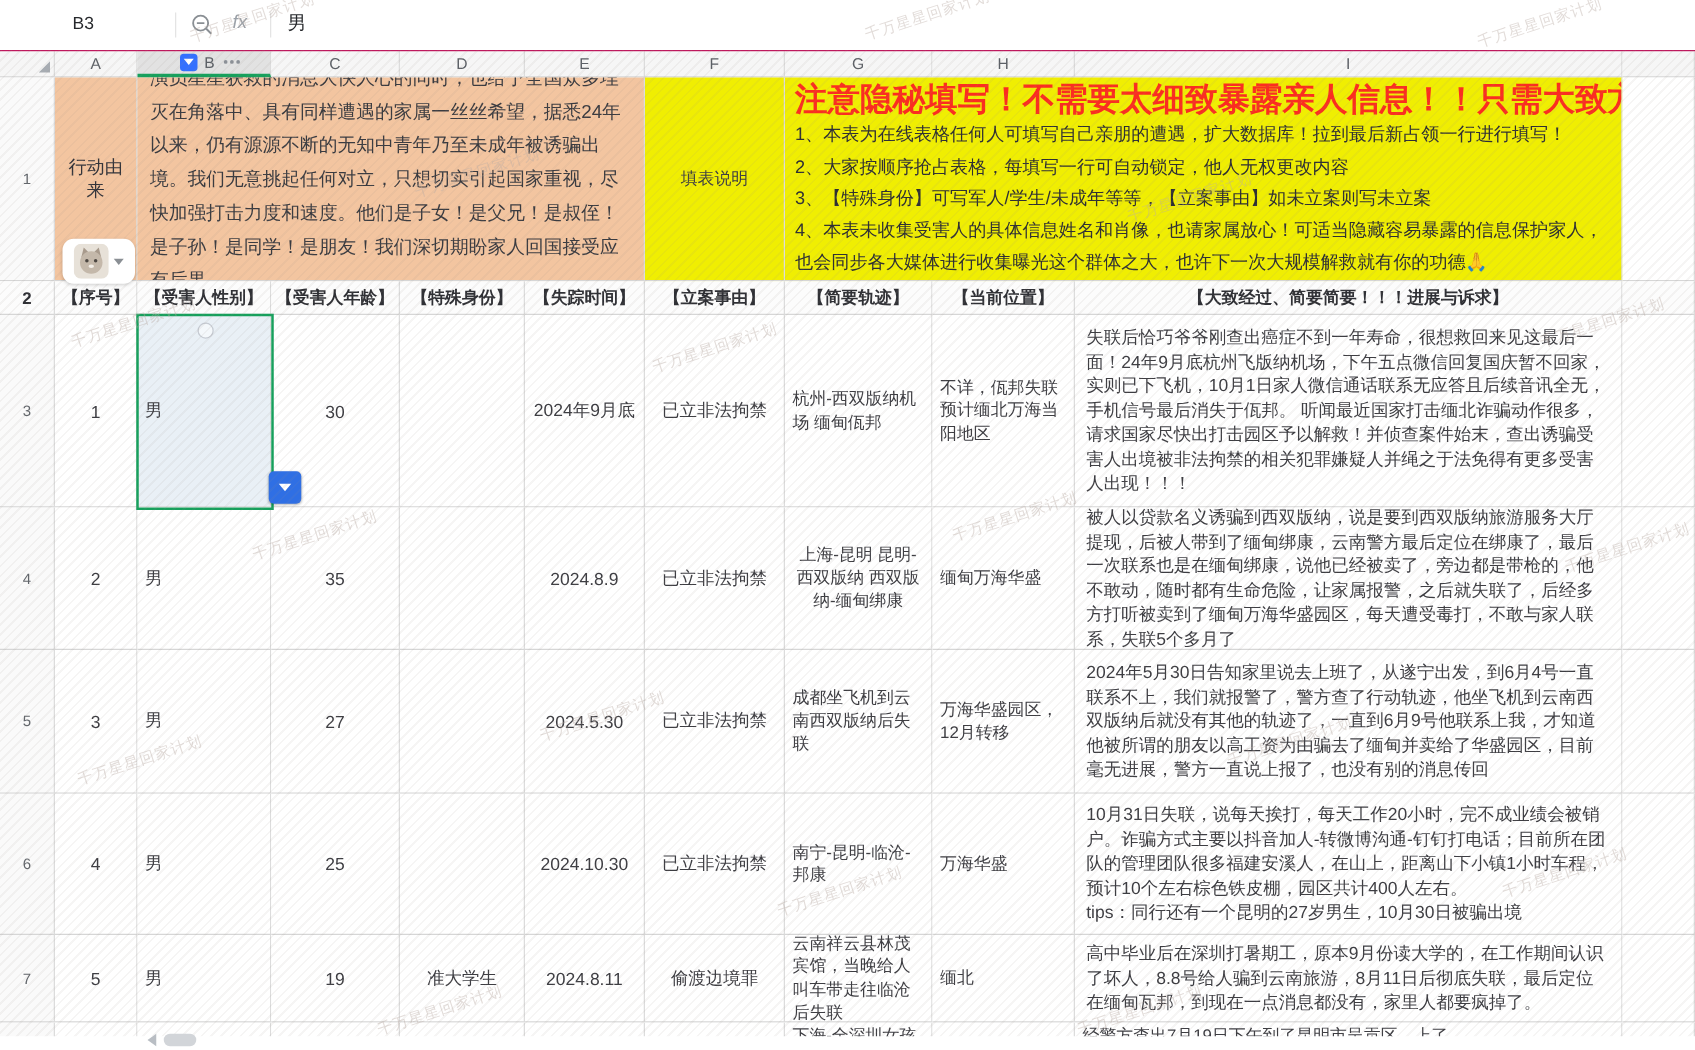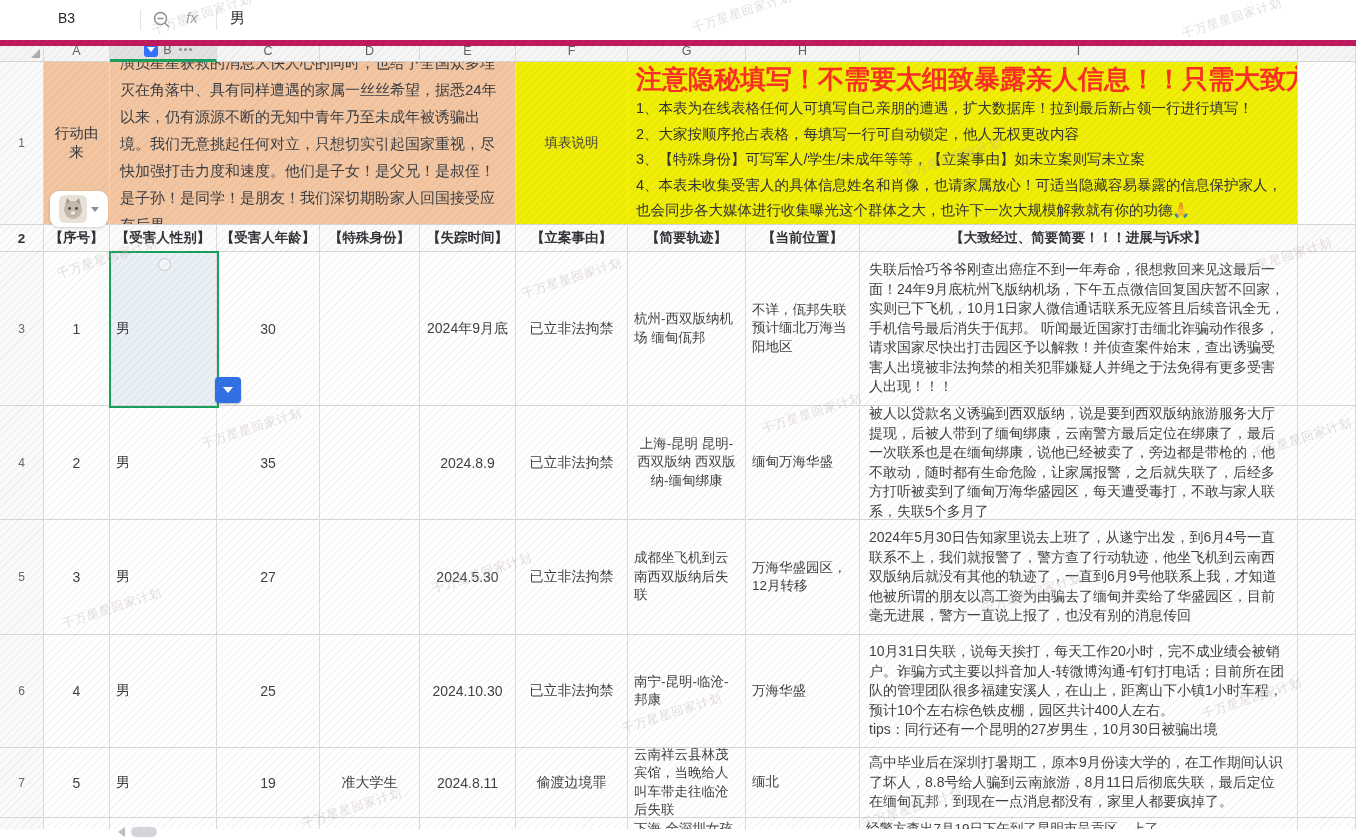--- a/index.html
+++ b/index.html
@@ -1,21 +1,21 @@
 <!DOCTYPE html>
 <html><head>
 <meta charset="utf-8">
 <style>
   html,body{margin:0;padding:0;background:#fff;}
   #app{position:relative;width:1356px;height:840px;overflow:hidden;background:#fff;
        font-family:"Liberation Sans","DejaVu Sans",sans-serif;color:#3d3d42;}
 
   
   .toolbar{position:absolute;left:0;top:0;width:1356px;height:40px;background:#fff;
-           border-bottom:6px solid #be185d;z-index:2;}
+           border-bottom:1px solid #be185d;z-index:2;}
   .namebox{position:absolute;left:58px;top:10px;font-size:14px;color:#26282c;}
   .tsep{position:absolute;top:10px;width:1px;height:20px;background:#e4e4e4;}
   .fx{position:absolute;left:186px;top:9px;font-size:15px;font-style:italic;color:#9ba1a8;}
   .cellvalue{position:absolute;left:230px;top:9px;font-size:15px;color:#26282c;}
   .zoomicon{position:absolute;left:152px;top:10px;width:20px;height:20px;}
 
   
   .row{position:absolute;left:0;width:1356px;}
   .cell{position:absolute;top:0;bottom:0;box-sizing:border-box;
         border-right:1px solid #dcdcdc;border-bottom:1px solid #d6d6d6;

